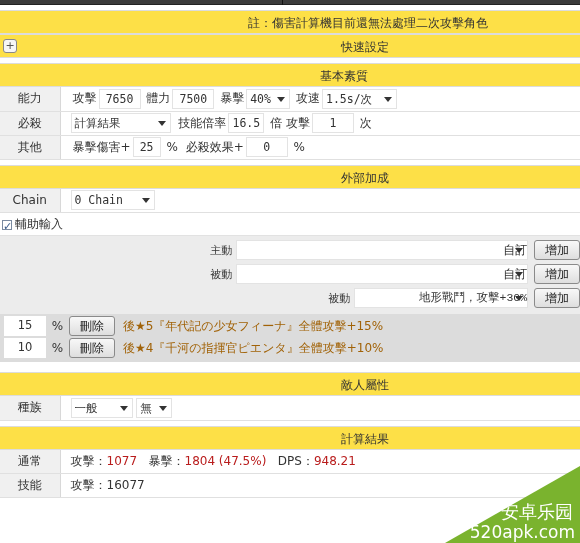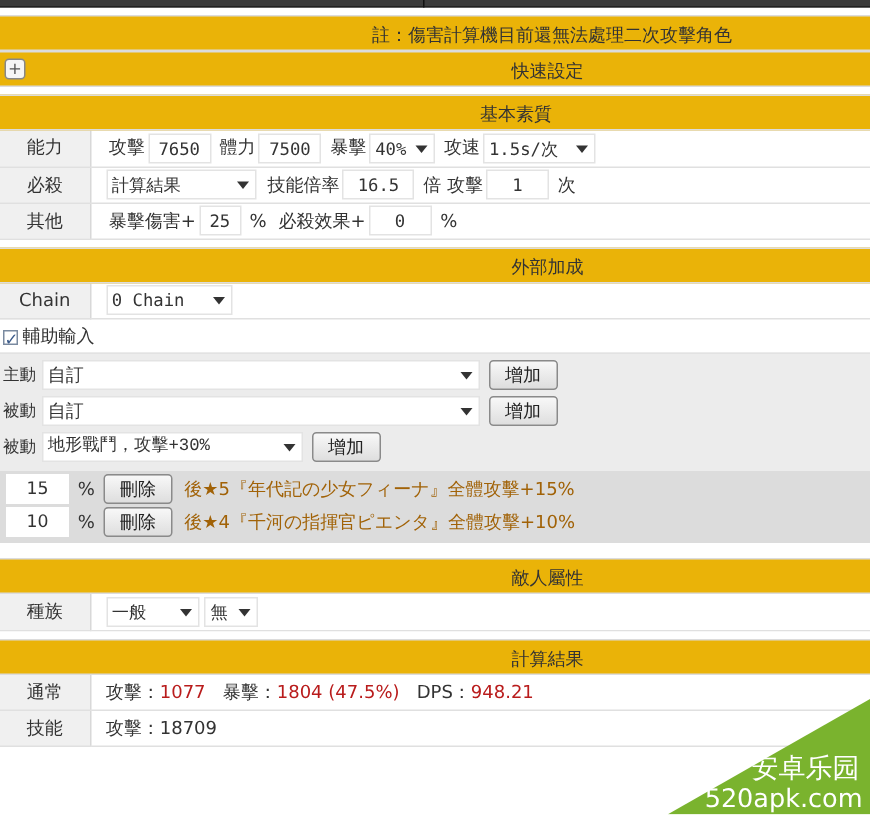--- a/index.html
+++ b/index.html
@@ -1,37 +1,37 @@
 <!DOCTYPE html>
 <html><head>
 <meta charset="utf-8">
 <style>
   * { box-sizing: border-box; margin: 0; padding: 0; }
   body { width: 580px; height: 543px; overflow: hidden; background: #fff; font-family: "DejaVu Sans", sans-serif; font-size: 12px; color: #333; position: relative; }
   .topbar { height: 5px; background: #3b3b3b; border-bottom: 1px solid #222; position: relative; }
   .topbar .sep { position: absolute; left: 282px; top: 0; width: 1px; height: 5px; background: #111; }
   .gap { height: 5px; background: #fff; }
-  .hdr { height: 24px; background: #eab308; border-top: 1px solid #dcdcdc; border-bottom: 1px solid #dcdcdc; position: relative; font-size: 12px; color: #333; }
+  .hdr { height: 24px; background: #fde047; border-top: 1px solid #dcdcdc; border-bottom: 1px solid #dcdcdc; position: relative; font-size: 12px; color: #333; }
   .hdr .t { position: absolute; left: 0; right: 0; top: 4px; text-align: center; padding-left: 140px; }
   .note .t { padding-left: 0; left: 248px; text-align: left; }
   .plusbtn { position: absolute; left: 3px; top: 4px; width: 14px; height: 14px; border: 1px solid #888; border-radius: 3px; background: #f6f6f6; font-size: 11px; line-height: 11px; text-align: center; color: #555; }
   table.grid { width: 100%; border-collapse: collapse; }
   table.grid td { border-bottom: 1px solid #e0e0e0; height: 24px; vertical-align: middle; }
   table.grid td.lbl { width: 60px; background: #f0f0f0; text-align: center; border-right: 1px solid #d8d8d8; color: #333; }
   table.grid td.val { padding-left: 10px; white-space: nowrap; }
   .inp { display: inline-block; height: 20px; border: 1px solid #e3e3e3; background: #fff; vertical-align: middle; font-family: "DejaVu Sans Mono", monospace; font-size: 11.5px; line-height: 18px; text-align: center; color: #333; }
   .sel { display: inline-block; height: 20px; border: 1px solid #e3e3e3; background: #fff; vertical-align: middle; font-family: "DejaVu Sans Mono", monospace; font-size: 11.5px; line-height: 18px; padding-left: 3px; position: relative; color: #333; }
   .sel .arr { position: absolute; right: 4px; top: 7px; width: 0; height: 0; border-left: 4px solid transparent; border-right: 4px solid transparent; border-top: 5px solid #333; }
   .lbltxt { vertical-align: middle; margin: 0 2px; }
   .btn { display: inline-block; height: 20px; padding: 0 10px; border: 1px solid #8a8a8a; border-radius: 3px; background: linear-gradient(#f8f8f8, #dedede); font-size: 12px; line-height: 18px; vertical-align: middle; color: #222; }
   .aux { height: 22px; padding-left: 2px; line-height: 22px; position: relative; }
   .chk { display: inline-block; width: 10px; height: 10px; border: 1px solid #7a8aa0; background: #fff; vertical-align: middle; position: relative; margin-right: 3px; }
   .chk::after { content: "✓"; position: absolute; left: 0; top: -5px; font-size: 11px; color: #3a5a8a; }
   .panel { background: #ececec; border-top: 1px solid #e2e2e2; padding-top: 4px; padding-bottom: 2px; }
-  .prow { height: 24px; position: relative; white-space: nowrap; padding-left: 2px; }
+  .prow { height: 24px; position: relative; white-space: nowrap; padding-left: 2px; text-align: right; }
   .prow .tag { font-size: 11px; vertical-align: middle; }
   .graypanel { background: #dcdcdc; padding: 2px 0; }
   .grow { height: 22px; padding-left: 4px; white-space: nowrap; }
   .grow .desc { color: #a16207; vertical-align: middle; margin-left: 4px; font-size: 12px; }
   .red { color: #b91c1c; }
   .results td.val { font-size: 12px; }
   .wm { position: absolute; right: 0; bottom: 0; width: 135px; height: 77px; }
 </style>
 </head>
 <body>
@@ -63,21 +63,21 @@
       <span class="lbltxt">攻擊</span><span class="inp" style="width:42px">7650</span>
       <span class="lbltxt">體力</span><span class="inp" style="width:42px">7500</span>
       <span class="lbltxt">暴擊</span><span class="sel" style="width:44px"><span>40%</span><span class="arr"></span></span>
       <span class="lbltxt">攻速</span><span class="sel" style="width:75px"><span>1.5s/次</span><span class="arr"></span></span>
     </td>
   </tr>
   <tr>
     <td class="lbl">必殺</td>
     <td class="val">
       <span class="sel" style="width:100px;margin-right:2px"><span>計算結果</span><span class="arr"></span></span>
-      <span class="lbltxt">技能倍率</span><span class="inp" style="width:48px">16.5</span>
+      <span class="lbltxt">技能倍率</span><span class="inp" style="width:36px">16.5</span>
       <span class="lbltxt">倍 攻擊</span><span class="inp" style="width:42px">1</span>
       <span class="lbltxt">次</span>
     </td>
   </tr>
   <tr>
     <td class="lbl">其他</td>
     <td class="val">
       <span class="lbltxt">暴擊傷害+</span><span class="inp" style="width:28px">25</span>
       <span class="lbltxt">%</span>
       <span class="lbltxt">必殺效果+</span><span class="inp" style="width:42px">0</span>
@@ -165,21 +165,21 @@
     <td class="lbl">通常</td>
     <td class="val">
       <span>攻擊：</span><span class="red">1077</span>
       &nbsp;&nbsp;<span>暴擊：</span><span class="red">1804 (47.5%)</span>
       &nbsp;&nbsp;<span>DPS：</span><span class="red">948.21</span>
     </td>
   </tr>
   <tr>
     <td class="lbl">技能</td>
     <td class="val">
-      <span>攻擊：</span><span>18709</span>
+      <span>攻擊：</span><span>16077</span>
     </td>
   </tr>
 </tbody>
   </table>
 
 <svg class="wm" viewBox="0 0 135 77">
   <polygon points="135,0 135,77 0,77" fill="#7ab32e"></polygon>
   <text x="128" y="52" text-anchor="end" fill="#fff" font-size="18" font-family="DejaVu Sans, sans-serif">安卓乐园</text>
   <text x="130" y="72" text-anchor="end" fill="#fff" font-size="17" font-family="DejaVu Sans, sans-serif">520apk.com</text>
 </svg>

